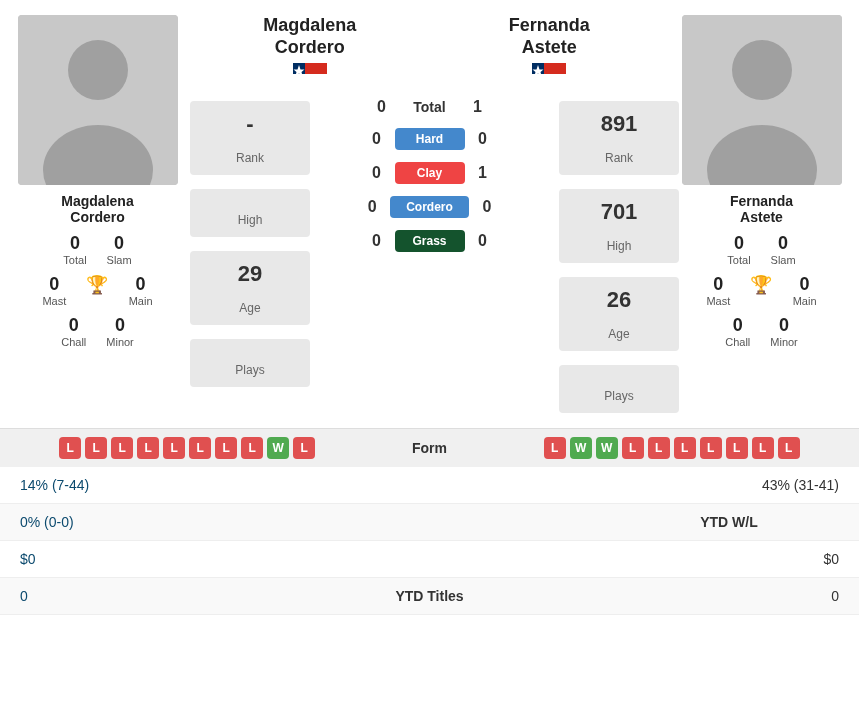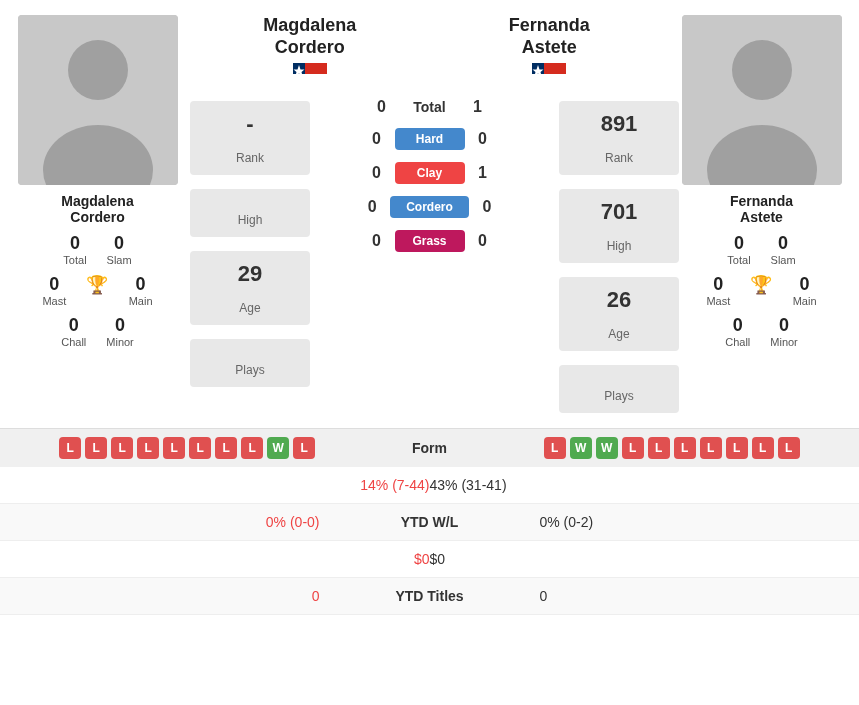--- a/index.html
+++ b/index.html
@@ -127,21 +127,21 @@
       color: #fff;
       font-weight: bold;
       font-size: 12px;
       min-width: 70px;
       text-align: center;
     }
 
     .hard { background: #4488cc; }
     .clay { background: #ef4444; }
     .indoor { background: #4488cc; }
-    .grass { background: #be185d; text-align: center; }
+    .grass { background: #14532d; text-align: center; }
 
     
     .form-section {
       background: #f0f0f0;
       display: flex;
       align-items: center;
       padding: 8px 15px;
       gap: 10px;
       border-top: 1px solid #ddd;
     }
@@ -195,37 +195,37 @@
       padding: 10px 20px;
       border-bottom: 1px solid #eee;
     }
 
     .stat-row:nth-child(even) {
       background: #f9f9f9;
     }
 
     .stat-row-left {
       flex: 1;
-      text-align: right;
+      text-align: left;
       font-size: 14px;
-      color: #ef4444;
+      color: #0c4a6e;
     }
 
     .stat-row-label {
       width: 220px;
       text-align: center;
       font-weight: bold;
       font-size: 14px;
       color: #333;
       flex-shrink: 0;
     }
 
     .stat-row-right {
       flex: 1;
-      text-align: left;
+      text-align: right;
       font-size: 14px;
       color: #333;
     }
 
     
     .top-area {
       display: flex;
       padding: 15px 10px;
       gap: 5px;
     }
@@ -507,21 +507,20 @@
   </div>
 
   <div class="bottom-stats" id="bottom-stats">
       <div class="stat-row">
         <div class="stat-row-left">14% (7-44)</div>
         <div class="stat-row-right">43% (31-41)</div>
       </div>
       <div class="stat-row">
         <div class="stat-row-left">0% (0-0)</div>
         <div class="stat-row-label">YTD W/L</div>
-        <div class="stat-row-right">0% (0-2)</div>
       </div>
       <div class="stat-row">
         <div class="stat-row-left">$0</div>
         <div class="stat-row-right">$0</div>
       </div>
       <div class="stat-row">
         <div class="stat-row-left">0</div>
         <div class="stat-row-label">YTD Titles</div>
         <div class="stat-row-right">0</div>
       </div>

